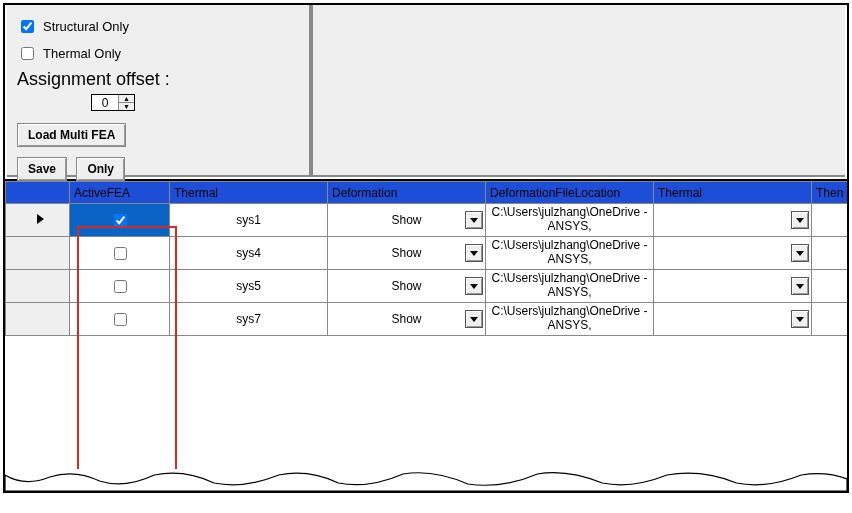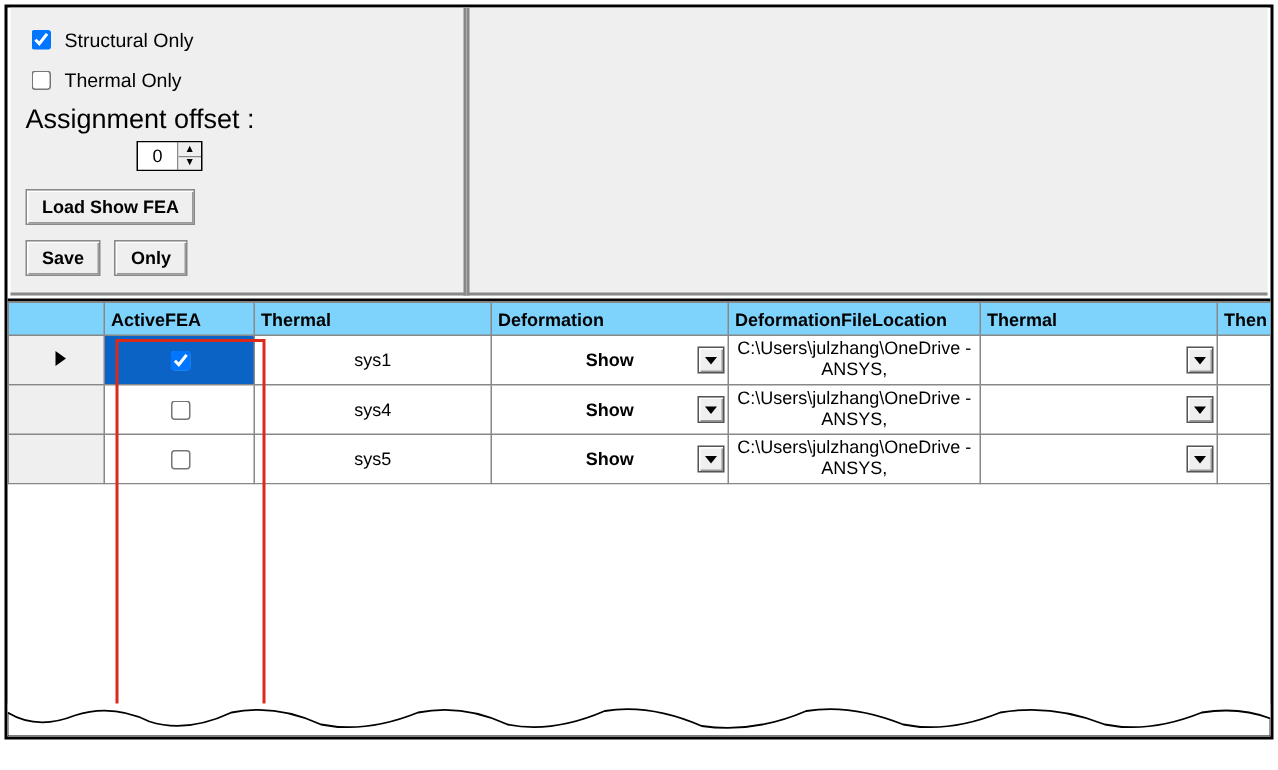--- a/index.html
+++ b/index.html
@@ -19,21 +19,21 @@
     border: 2px solid #000;
     width: 846px;
     height: 490px;
     margin: 3px;
     position: relative;
     background: #fff;
     overflow: hidden;
   }
   .top-area {
     display: flex;
-    height: 196px;
+    height: 176px;
     border-bottom: 2px solid #000;
   }
   .left-panel {
     width: 304px;
     border: 2px solid #888;
     border-top: none;
     border-left: none;
     margin: 0 0 2px 2px;
     background: #efefef;
     padding: 8px 10px;
@@ -124,22 +124,22 @@
     border: 1px solid #888;
     font-size: 12px;
     padding: 0;
     height: 33px;
     text-align: center;
     vertical-align: middle;
     overflow: hidden;
     white-space: normal;
   }
   table.grid th {
-    background: #7dd3fc;
-    font-weight: bold;
+    background: #1d4ed8;
+    font-weight: normal;
     height: 22px;
     text-align: left;
     padding-left: 4px;
   }
   col.rowhdr { width: 64px; }
   col.active { width: 100px; }
   col.comment { width: 158px; }
   col.deform { width: 158px; }
   col.loc { width: 168px; }
   col.thermal { width: 158px; }
@@ -157,21 +157,21 @@
   td.active-cell {
     background:#fff;
   }
   td.active-cell.selected {
     background:#0a63c5;
   }
   .chk {
     width:13px;height:13px;
   }
   td.comment-cell { text-align:center; font-size:13px;}
-  td.deform-cell { position:relative; text-align:center; font-size:13px;font-weight:bold;}
+  td.deform-cell { position:relative; text-align:center; font-size:13px;}
   td.thermal-cell { position:relative; }
   .dd-btn {
     position:absolute;
     right:2px; top:50%;
     transform:translateY(-50%);
     width:18px;height:18px;
     background:#efefef;
     border:1px solid #555;
     box-shadow: 1px 1px 0 #fff inset, -1px -1px 0 #999 inset;
     display:flex;align-items:center;justify-content:center;
@@ -226,21 +226,21 @@
       </label>
       <div class="assign-label">Assignment offset :</div>
       <div class="stepper">
         <input type="text" value="0" style="">
         <div class="spin">
           <div>▲</div>
           <div>▼</div>
         </div>
       </div>
       <div>
-        <button class="btn">Load Show FEA</button>
+        <button class="btn">Load Multi FEA</button>
       </div>
       <div class="btn-row">
         <button class="btn">Save</button>
         <button class="btn">Only</button>
       </div>
     </div>
     <div class="right-panel"></div>
   </div>
 
   <div class="grid-area">
@@ -292,20 +292,31 @@
             <td class="rowheader"></td>
             <td class="active-cell"><input type="checkbox" class="chk" style=""></td>
             <td class="comment-cell">sys5</td>
             <td class="deform-cell"><span>Show</span><div class="dd-btn"></div></td>
             <td class="loc-cell">C:\Users\julzhang\OneDrive - ANSYS,</td>
             <td class="thermal-cell">
               <div class="dd-btn"></div>
             </td>
             <td></td>
           </tr>
+          <tr>
+            <td class="rowheader"></td>
+            <td class="active-cell"><input type="checkbox" class="chk" style=""></td>
+            <td class="comment-cell">sys7</td>
+            <td class="deform-cell"><span>Show</span><div class="dd-btn"></div></td>
+            <td class="loc-cell">C:\Users\julzhang\OneDrive - ANSYS,</td>
+            <td class="thermal-cell">
+              <div class="dd-btn"></div>
+            </td>
+            <td></td>
+          </tr>
         </tbody>
     </table>
   </div>
 
   <div class="red-highlight"></div>
 
   <div class="ragged">
     <svg viewBox="0 0 846 22" preserveAspectRatio="none">
       <path d="M0,6 Q20,18 45,8 Q70,0 95,12 Q120,20 150,6 Q180,0 210,14 Q240,20 275,6 Q305,0 335,14 Q365,20 400,5 Q430,0 465,15 Q500,20 535,5 Q565,0 600,14 Q630,20 665,6 Q700,0 735,14 Q765,20 800,6 Q825,2 846,10 L846,22 L0,22 Z" fill="#fff" stroke="#000" stroke-width="1.2"></path>
     </svg>

